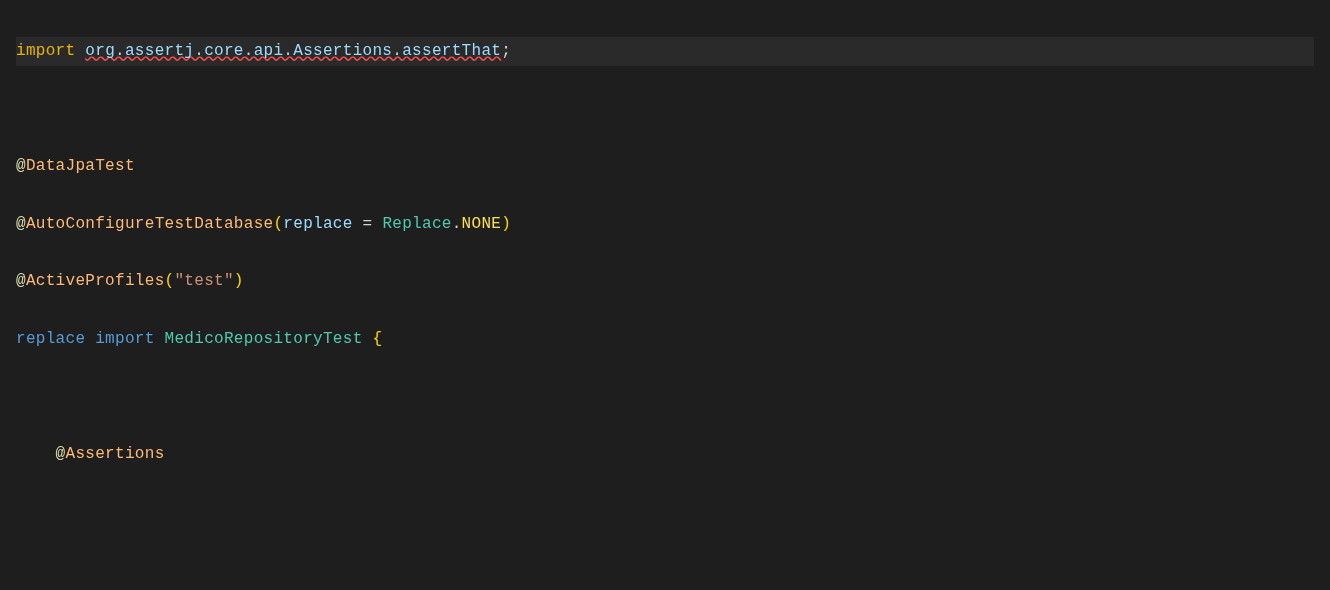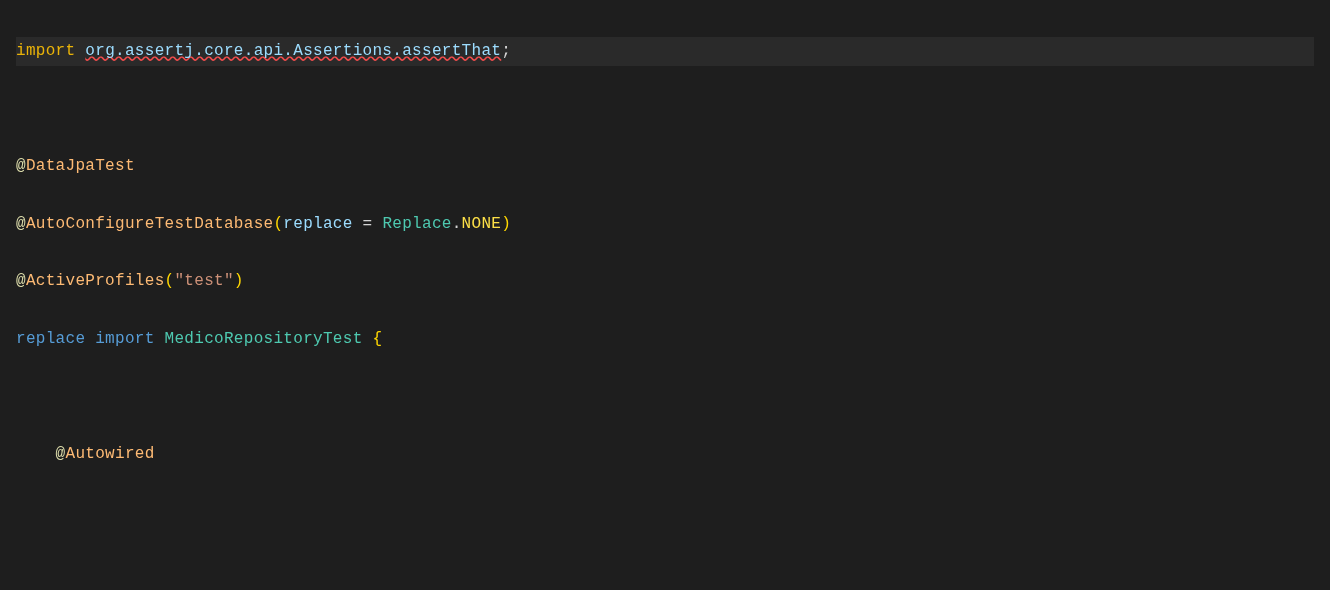--- a/index.html
+++ b/index.html
@@ -48,21 +48,21 @@
 <body>
 
 <div class="code-container">
 <div class="line cursor-line"><span class="keyword">import</span> <span class="variable squiggle-red">org.assertj.core.api.Assertions.assertThat</span><span class="punctuation">;</span></div>
 <div class="line"></div>
 <div class="line"><span class="annotation-at">@</span><span class="annotation">DataJpaTest</span></div>
 <div class="line"><span class="annotation-at">@</span><span class="annotation">AutoConfigureTestDatabase</span><span class="bracket-yellow">(</span><span class="variable">replace</span><span class="punctuation"> = </span><span class="type">Replace</span><span class="punctuation">.</span><span class="constant-light">NONE</span><span class="bracket-yellow">)</span></div>
 <div class="line"><span class="annotation-at">@</span><span class="annotation">ActiveProfiles</span><span class="bracket-yellow">(</span><span class="string">"test"</span><span class="bracket-yellow">)</span></div>
 <div class="line"><span class="keyword-blue">replace</span> <span class="keyword-blue">import</span> <span class="type">MedicoRepositoryTest</span> <span class="bracket-yellow">{</span></div>
 <div class="line"></div>
-<div class="line">    <span class="annotation-at">@</span><span class="annotation">Autowired</span></div>
+<div class="line">    <span class="annotation-at">@</span><span class="annotation">Assertions</span></div>
 <div class="line"></div>
 
 
 
 
 
 
 
 
 

